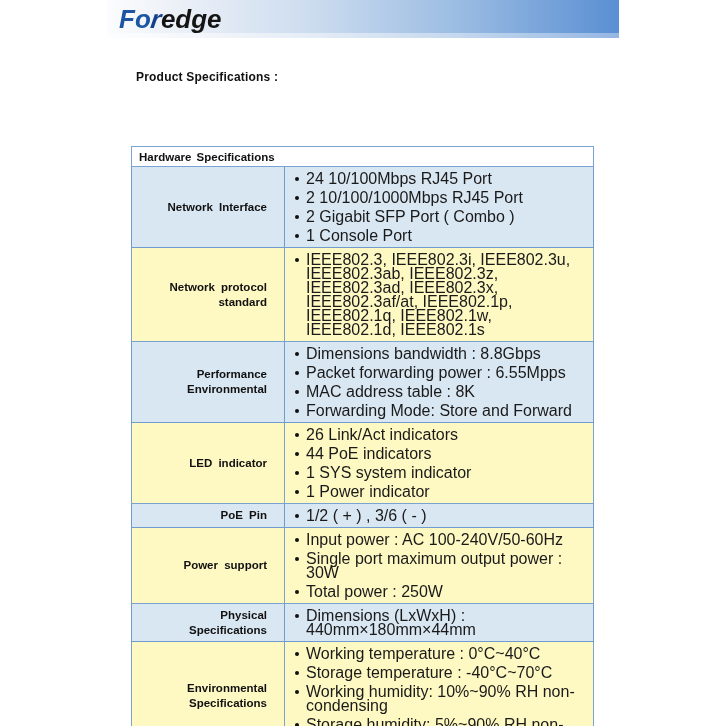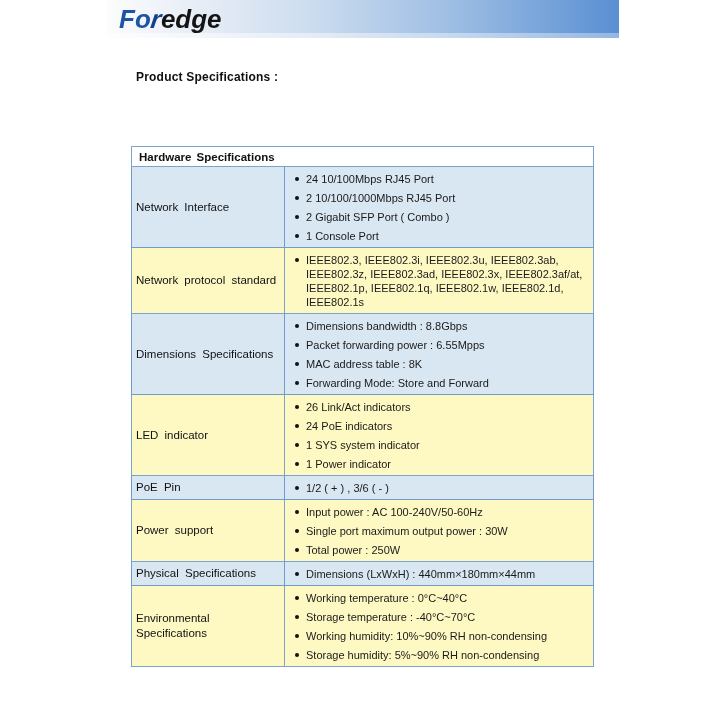--- a/index.html
+++ b/index.html
@@ -38,32 +38,33 @@
   table.spec col.c1 { width:153px; }
   table.spec col.c2 { width:309px; }
   table.spec th, table.spec td { border:1px solid #7ba3d1; }
 
   th.section-header {
     height:20px; text-align:left; padding:2px 7px;
     font-size:11.5px; font-weight:bold; color:#111; word-spacing:2px;
     background:#ffffff;
   }
   td.label {
-    padding:2px 4px; vertical-align:middle;
-    font-size:11.5px; font-weight:normal; color:#111; word-spacing:3px;
+    padding:2px 17px; vertical-align:middle;
+    font-size:11.5px; font-weight:bold; color:#111; word-spacing:3px;
     line-height:15px;
+    text-align:right;
   }
   td.value { padding:0; vertical-align:middle; }
   tr.shaded td { background:#d9e7f3; border-color:#6f9bce; }
   tr.plain  td { background:#fef9c3; }
 
   ul.bullets { list-style:none; padding:2px 8px; margin:0; }
   ul.bullets li {
     position:relative; padding:2.5px 0 2.5px 13px;
-    font-size:11px; line-height:14px; color:#1a1a1a;
+    font-size:16px; line-height:14px; color:#1a1a1a;
   }
   ul.bullets li::before {
     content:""; position:absolute; left:2px; top:7.5px;
     width:4px; height:4px; border-radius:50%; background:#111;
   }
   
   tr.h76 td { height:76px; }
   tr.h62 td { height:62px; }
   tr.h70 td { height:70px; }
   tr.h57 td { height:57px; }
@@ -110,37 +111,37 @@
       <tr class="plain h62">
         <td class="label">Network protocol standard</td>
         <td class="value">
           <ul class="bullets">
             <li>IEEE802.3, IEEE802.3i, IEEE802.3u, IEEE802.3ab, IEEE802.3z, IEEE802.3ad, IEEE802.3x, IEEE802.3af/at, IEEE802.1p, IEEE802.1q, IEEE802.1w, IEEE802.1d, IEEE802.1s</li>
           </ul>
         </td>
       </tr>
 
       <tr class="shaded h70">
-        <td class="label">Dimensions Specifications</td>
+        <td class="label">Performance Environmental</td>
         <td class="value">
           <ul class="bullets">
             <li>Dimensions bandwidth : 8.8Gbps</li>
             <li>Packet forwarding power : 6.55Mpps</li>
             <li>MAC address table : 8K</li>
             <li>Forwarding Mode: Store and Forward</li>
           </ul>
         </td>
       </tr>
 
       <tr class="plain h76">
         <td class="label">LED indicator</td>
         <td class="value">
           <ul class="bullets">
             <li>26 Link/Act indicators</li>
-            <li>24 PoE indicators</li>
+            <li>44 PoE indicators</li>
             <li>1 SYS system indicator</li>
             <li>1 Power indicator</li>
           </ul>
         </td>
       </tr>
 
       <tr class="shaded h19">
         <td class="label">PoE Pin</td>
         <td class="value">
           <ul class="bullets">

